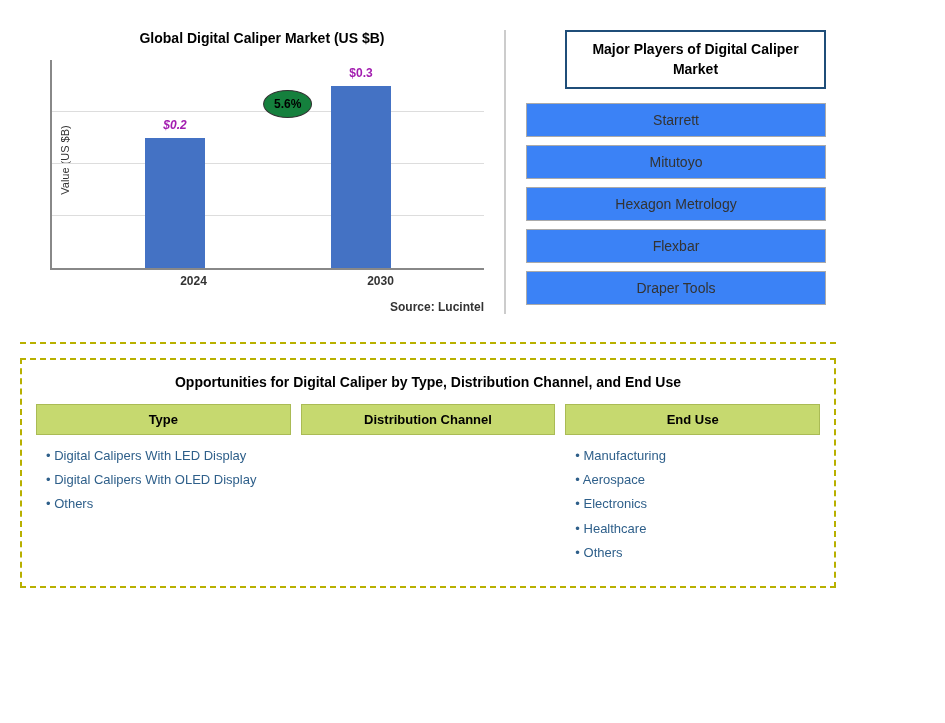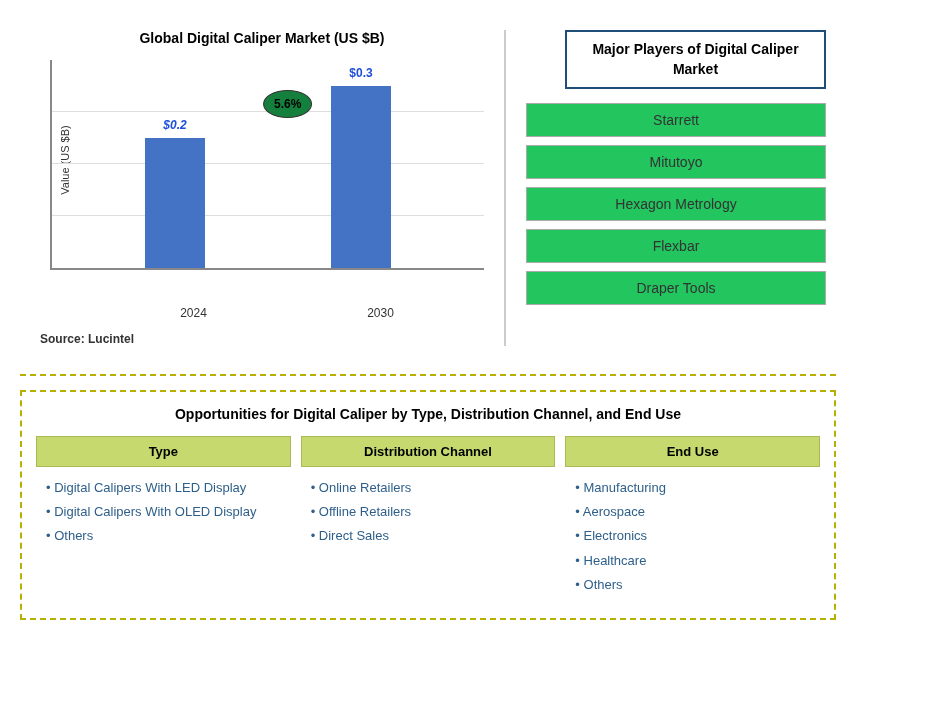--- a/index.html
+++ b/index.html
@@ -77,31 +77,30 @@
       position: relative;
     }
 
     .bar-label-top {
       position: absolute;
       top: -20px;
       left: 50%;
       transform: translateX(-50%);
       font-size: 12px;
       font-weight: bold;
-      color: #1d4ed8;
+      color: #a21caf;
       white-space: nowrap;
     }
 
     .x-label {
       font-size: 12px;
-      font-weight: normal;
+      font-weight: bold;
       color: #333;
       text-align: center;
       width: 60px;
-      margin-top: 32px;
     }
 
     
     .cagr-annotation {
       position: absolute;
       top: 30px;
       left: 50%;
       transform: translateX(-10%);
     }
 
@@ -110,21 +109,21 @@
       border-radius: 50%;
       padding: 6px 10px;
       font-size: 12px;
       font-weight: bold;
       color: #000;
       background: #15803d;
       white-space: nowrap;
     }
 
     .source-text {
-      text-align: left;
+      text-align: right;
       font-size: 12px;
       font-weight: bold;
       color: #333;
       margin-top: 8px;
     }
 
     
     .major-players {
       width: 320px;
       padding: 10px;
@@ -142,21 +141,21 @@
       margin-left: 39px;
     }
 
     .player-item {
       border: 1px solid #aaa;
       padding: 8px 16px;
       text-align: center;
       font-size: 14px;
       color: #333;
       margin-bottom: 8px;
-      background: #22c55e;
+      background: #3b82f6;
     }
 
     
     .divider {
       border: none;
       border-top: 2px dashed #b8b000;
       margin: 4px 0 14px 0;
     }
 
     
@@ -283,25 +282,20 @@
         <div class="column-header">Type</div>
         <div class="column-items">
           <div class="column-item">Digital Calipers With LED Display</div>
           <div class="column-item">Digital Calipers With OLED Display</div>
           <div class="column-item">Others</div>
         </div>
       </div>
 
       <div class="column">
         <div class="column-header">Distribution Channel</div>
-        <div class="column-items">
-          <div class="column-item">Online Retailers</div>
-          <div class="column-item">Offline Retailers</div>
-          <div class="column-item">Direct Sales</div>
-        </div>
       </div>
 
       <div class="column">
         <div class="column-header">End Use</div>
         <div class="column-items">
           <div class="column-item">Manufacturing</div>
           <div class="column-item">Aerospace</div>
           <div class="column-item">Electronics</div>
           <div class="column-item">Healthcare</div>
           <div class="column-item">Others</div>

